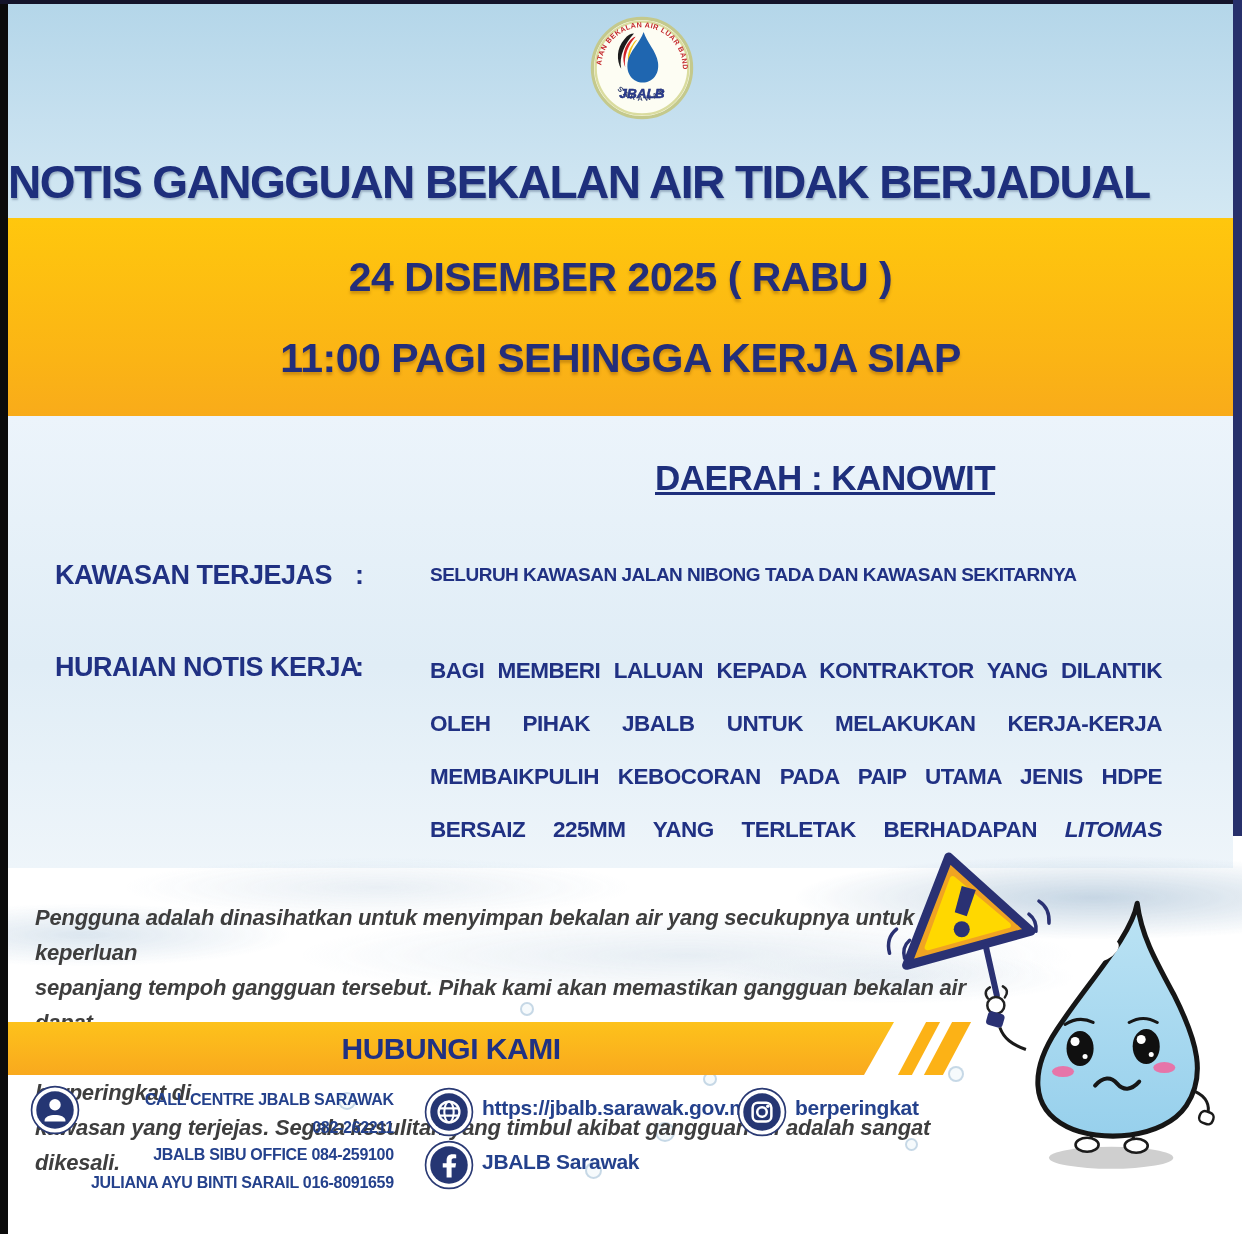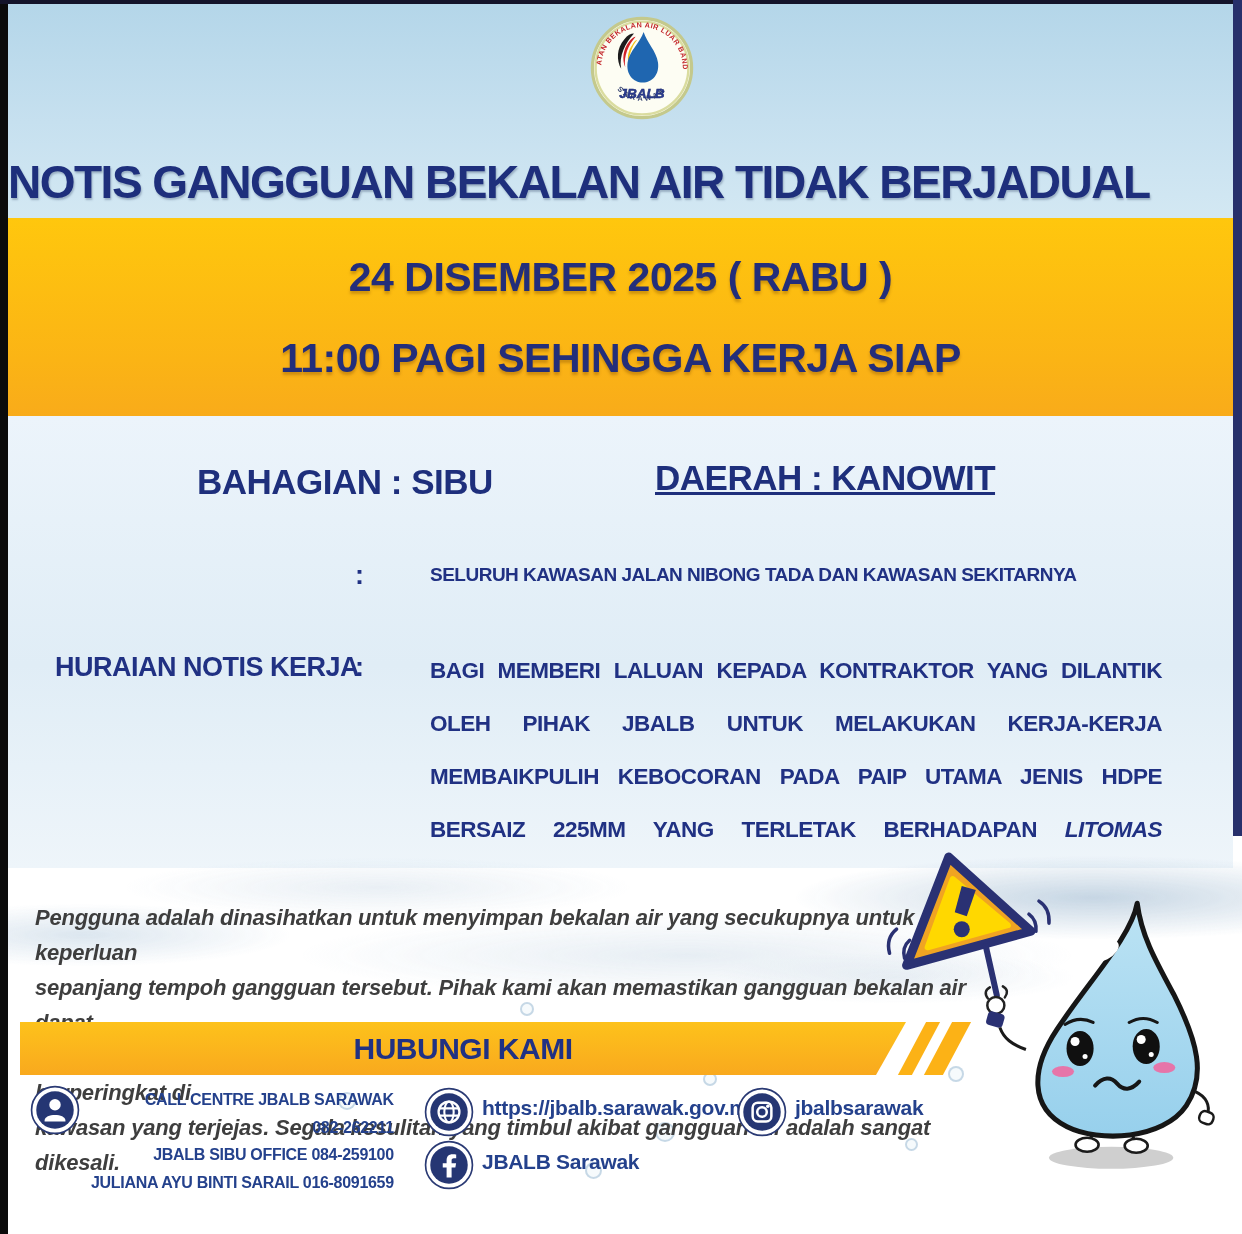--- a/index.html
+++ b/index.html
@@ -56,21 +56,21 @@
       radial-gradient(ellipse 430px 60px at 88% 28%, rgba(140,172,200,.55), transparent 70%),
       radial-gradient(ellipse 520px 55px at 55% 62%, rgba(185,205,222,.38), transparent 75%),
       radial-gradient(ellipse 340px 40px at 30% 22%, rgba(198,214,228,.42), transparent 75%),
       radial-gradient(ellipse 240px 35px at 72% 75%, rgba(190,208,224,.35), transparent 75%);}
   .bubble{border:2px solid rgba(140,175,205,.45);border-radius:50%;background:rgba(220,234,244,.25);}
 
   .advisory{left:35px;top:900px;width:940px;margin:0;
     font-size:22px;font-style:italic;font-weight:600;color:#3e3e3e;
     line-height:35px;letter-spacing:-0.2px;white-space:pre-line;}
 
-  .contact-banner{left:20px;top:1022px;width:886px;height:53px;
+  .contact-banner{left:8px;top:1022px;width:886px;height:53px;
     background:linear-gradient(180deg,#fdc21b,#f9a91e);
     clip-path:polygon(0 0,100% 0,calc(100% - 30px) 100%,0 100%);
     display:flex;align-items:center;justify-content:center;}
   .contact-banner-label{font-size:30px;font-weight:bold;color:#203183;letter-spacing:-0.5px;}
   .stripe{top:1022px;height:53px;background:#fcb216;transform:skewX(-28deg);}
   .stripe1{left:912px;width:14px;}
   .stripe2{left:938px;width:19px;}
 
   .cicon{width:50px;height:50px;}
   .ctext{font-weight:bold;color:#24418c;letter-spacing:-0.3px;white-space:pre-line;}
@@ -111,23 +111,23 @@
   </svg>
 
   <div class="abs title">NOTIS GANGGUAN BEKALAN AIR TIDAK BERJADUAL</div>
 
   <div class="abs date-banner">
     <div class="date-line">24 DISEMBER 2025 ( RABU )</div>
     <div class="time-line">11:00 PAGI SEHINGGA KERJA SIAP</div>
   </div>
 
   <div class="abs info"></div>
-  <div class="abs bahagian">BAHAGIAN : SIBU</div>
   <div class="abs daerah">DAERAH : KANOWIT</div>
 
+  <div class="abs flabel kaw-label">KAWASAN TERJEJAS</div>
   <div class="abs flabel kaw-colon">:</div>
   <div class="abs kaw-value">SELURUH KAWASAN JALAN NIBONG TADA DAN KAWASAN SEKITARNYA</div>
 
   <div class="abs flabel hur-label">HURAIAN NOTIS KERJA</div>
   <div class="abs flabel hur-colon">:</div>
   <p class="abs hur-para"><span>BAGI MEMBERI LALUAN KEPADA KONTRAKTOR YANG DILANTIK OLEH PIHAK JBALB UNTUK MELAKUKAN KERJA-KERJA MEMBAIKPULIH KEBOCORAN PADA PAIP UTAMA JENIS HDPE BERSAIZ 225MM YANG TERLETAK BERHADAPAN </span><i>LITOMAS HYDROPONICS FARM</i><span>, NIBONG TADA.</span></p>
 
   <div class="abs footer-bg"></div>
   <div class="abs splash-band"></div>
   <div class="abs bubble" style="left:215px;top:1046px;width:22px;height:22px;"></div>
@@ -171,21 +171,21 @@
   </svg>
   <div class="abs ctext web-text">https://jbalb.sarawak.gov.my/</div>
 
   <svg class="abs cicon" style="left:737px;top:1087px;" viewBox="0 0 48 48">
     <circle cx="24" cy="24" r="22.5" fill="#ffffff" stroke="#2a3a74" stroke-width="1.6"></circle>
     <circle cx="24" cy="24" r="18" fill="#253673"></circle>
     <rect x="15" y="15" width="18" height="18" rx="5" fill="none" stroke="#ffffff" stroke-width="2.4"></rect>
     <circle cx="24" cy="24" r="4.6" fill="none" stroke="#ffffff" stroke-width="2.4"></circle>
     <circle cx="29.6" cy="18.4" r="1.7" fill="#ffffff"></circle>
   </svg>
-  <div class="abs ctext ig-text">jbalbsarawak</div>
+  <div class="abs ctext ig-text">berperingkat</div>
 
   <svg class="abs cicon" style="left:424px;top:1140px;" viewBox="0 0 48 48">
     <circle cx="24" cy="24" r="22.5" fill="#ffffff" stroke="#2a3a74" stroke-width="1.6"></circle>
     <circle cx="24" cy="24" r="18" fill="#253673"></circle>
     <path d="M26.5,36 v-9.5 h3.6 l0.7,-4.2 h-4.3 v-2.6 c0,-1.2 0.5,-2.1 2.1,-2.1 h2.3 v-3.8 c-0.5,-0.1 -2,-0.2 -3.6,-0.2 c-3.4,0 -5.6,2 -5.6,5.7 v3 h-3.7 v4.2 h3.7 V36 Z" fill="#ffffff"></path>
   </svg>
   <div class="abs ctext fb-text">JBALB Sarawak</div>
 
   <svg class="abs mascot" viewBox="0 0 360 388">
     <defs>

